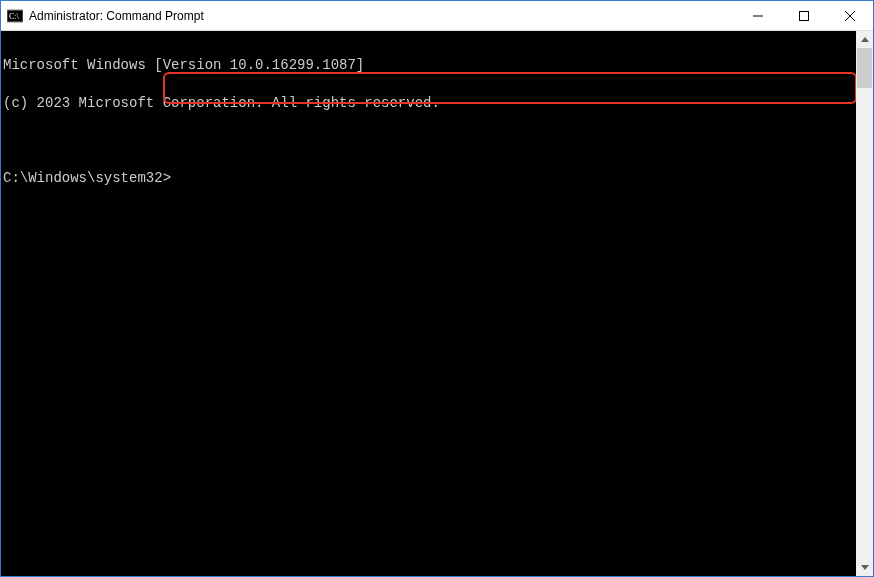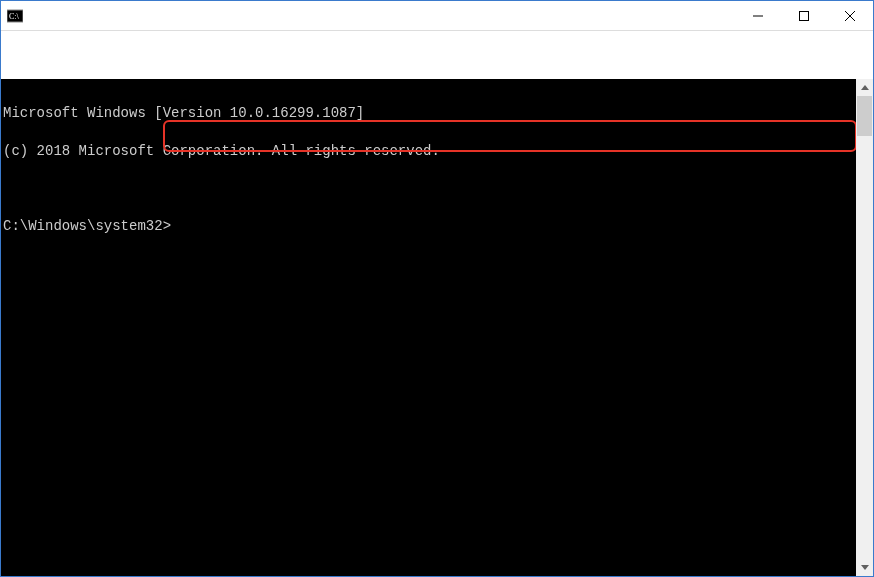--- a/index.html
+++ b/index.html
@@ -62,21 +62,20 @@
       color: #000;
     }
     .titlebar-btn svg {
       display: block;
     }
     .body-area {
       flex: 1 1 auto;
       display: flex;
       background: #0369a1;
       position: relative;
-      margin-top: 48px;
     }
     .terminal {
       flex: 1 1 auto;
       background: #000;
       color: #ccc;
       font-family: Consolas, "Courier New", monospace;
       font-size: 14px;
       line-height: 1.35;
       padding: 6px 6px 6px 2px;
       white-space: pre;
@@ -124,20 +123,21 @@
 <body>
 
 <div class="window">
   <div class="titlebar">
     <span class="titlebar-icon">
       <svg width="16" height="16" viewBox="0 0 16 16">
         <rect x="0" y="2" width="16" height="12" fill="#000" stroke="#888" stroke-width="1"></rect>
         <text x="2" y="11" font-size="8" fill="#fff" font-family="Consolas">C:\</text>
       </svg>
     </span>
+    <span class="titlebar-title">Administrator: Command Prompt</span>
     <span class="titlebar-spacer"></span>
     <div class="titlebar-controls">
       <div class="titlebar-btn">
         <svg width="10" height="10" viewBox="0 0 10 10">
             <line x1="0" y1="5" x2="10" y2="5" stroke="#000" stroke-width="1"></line>
           </svg>
       </div>
       <div class="titlebar-btn">
         <svg width="10" height="10" viewBox="0 0 10 10">
             <rect x="0.5" y="0.5" width="9" height="9" fill="none" stroke="#000" stroke-width="1"></rect>
@@ -148,21 +148,21 @@
             <line x1="0" y1="0" x2="10" y2="10" stroke="#000" stroke-width="1"></line>
             <line x1="10" y1="0" x2="0" y2="10" stroke="#000" stroke-width="1"></line>
           </svg>
       </div>
     </div>
   </div>
 
   <div class="body-area">
     <div class="terminal">
 <span class="term-line">Microsoft Windows [Version 10.0.16299.1087]</span>
-<span class="term-line">(c) 2018 Microsoft Corporation. All rights reserved.</span>
+<span class="term-line">(c) 2023 Microsoft Corporation. All rights reserved.</span>
 <span class="term-line"></span>
 <span class="term-line"></span>
 <span class="term-line"><span>C:\Windows\system32&gt;</span><span></span></span>
       <div class="highlight-box" style="top: 41px; left: 162px; width: 694px; height: 32px;"></div>
     </div>
     <div class="scrollbar">
       <div class="scroll-arrow">
         <svg width="8" height="5" viewBox="0 0 8 5">
             <polygon points="4,0 8,5 0,5" fill="#606060"></polygon>
           </svg>

